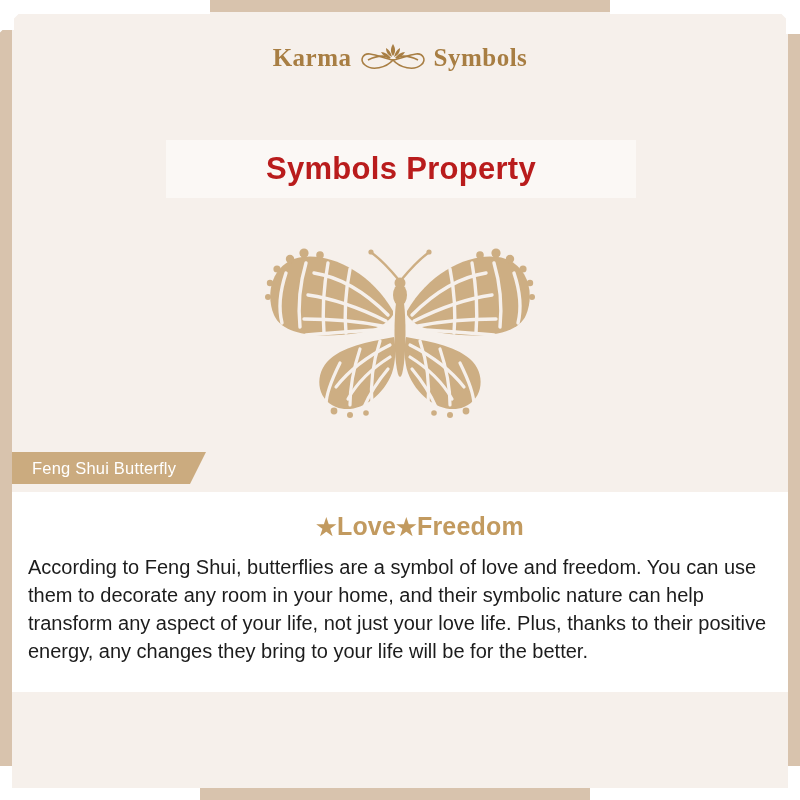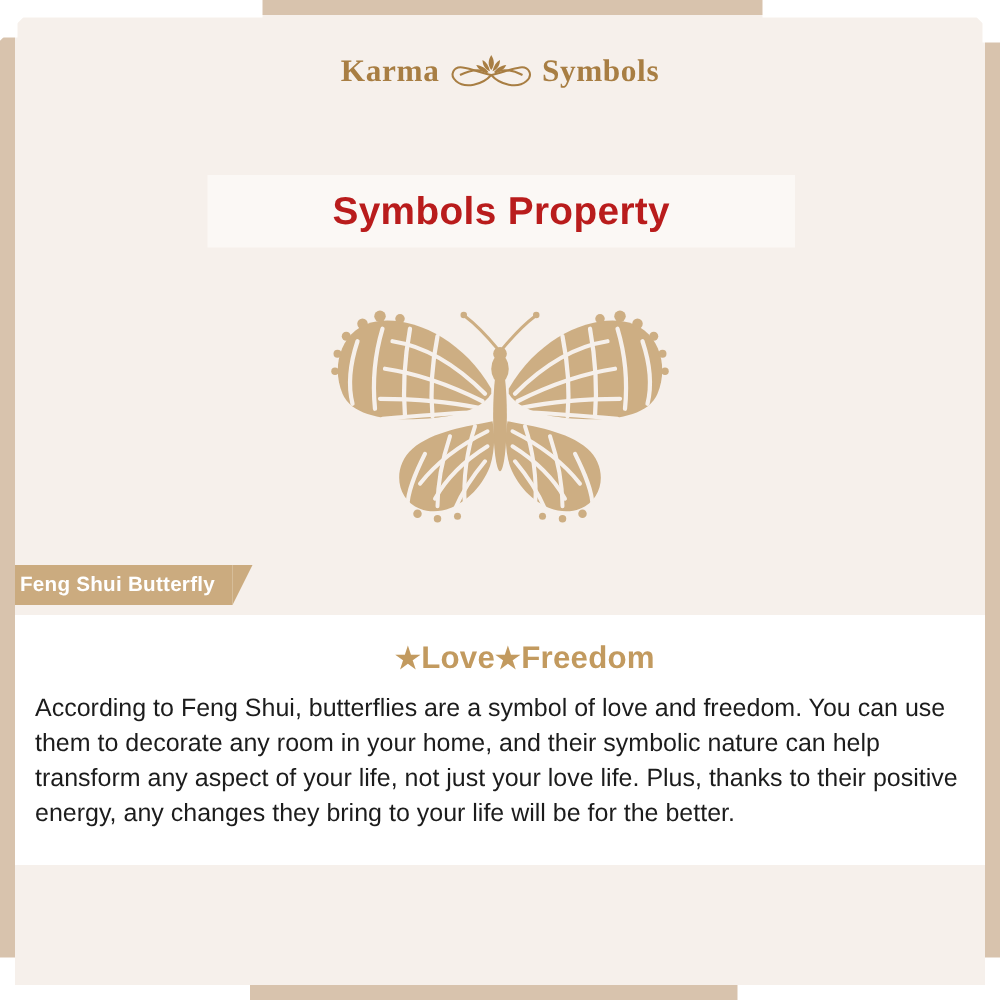--- a/index.html
+++ b/index.html
@@ -142,23 +142,23 @@
 
   
   .ribbon {
     position: absolute;
     top: 452px;
     left: 12px;
     height: 32px;
     background: #cbab7f;
     display: flex;
     align-items: center;
-    padding: 0 14px 0 4px;
+    padding: 0 14px 0 20px;
     color: #ffffff;
-    font-weight: bold;
+    font-weight: normal;
     font-size: 16.5px;
     letter-spacing: 0.2px;
   }
   .ribbon::after {
     content: "";
     position: absolute;
     right: -16px;
     top: 0;
     border-top: 32px solid #cbab7f;
     border-right: 16px solid transparent;

